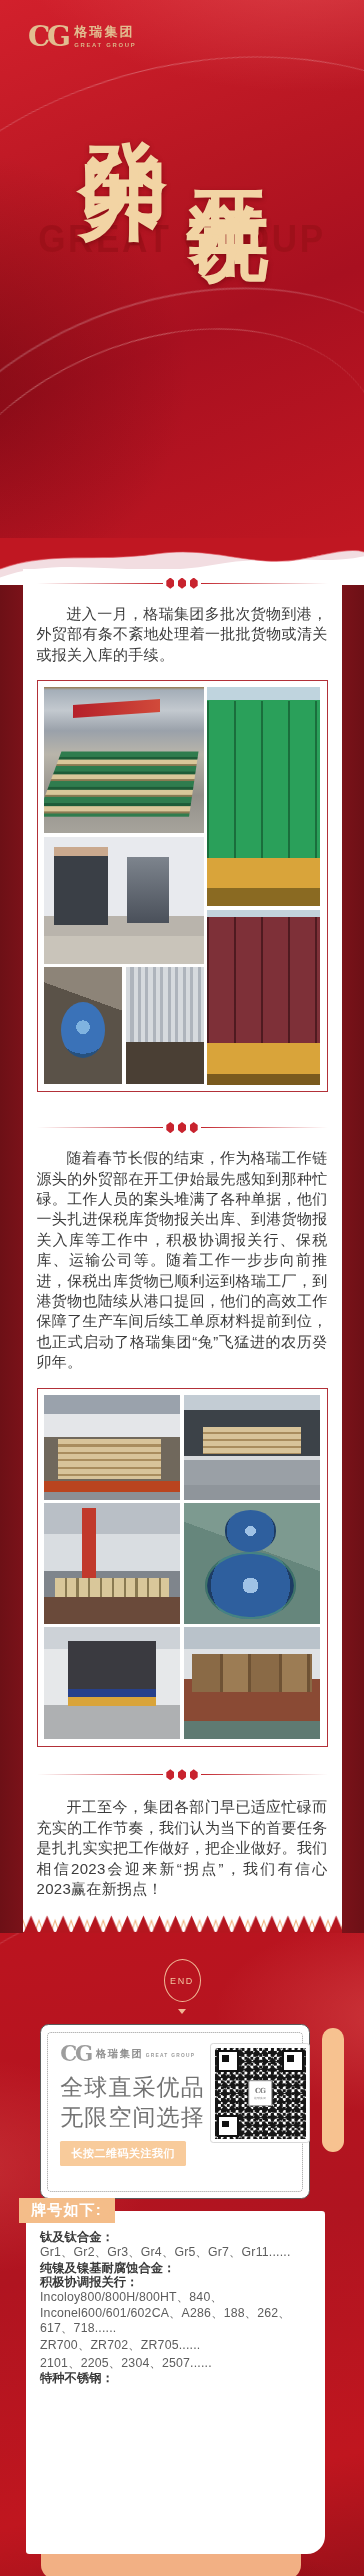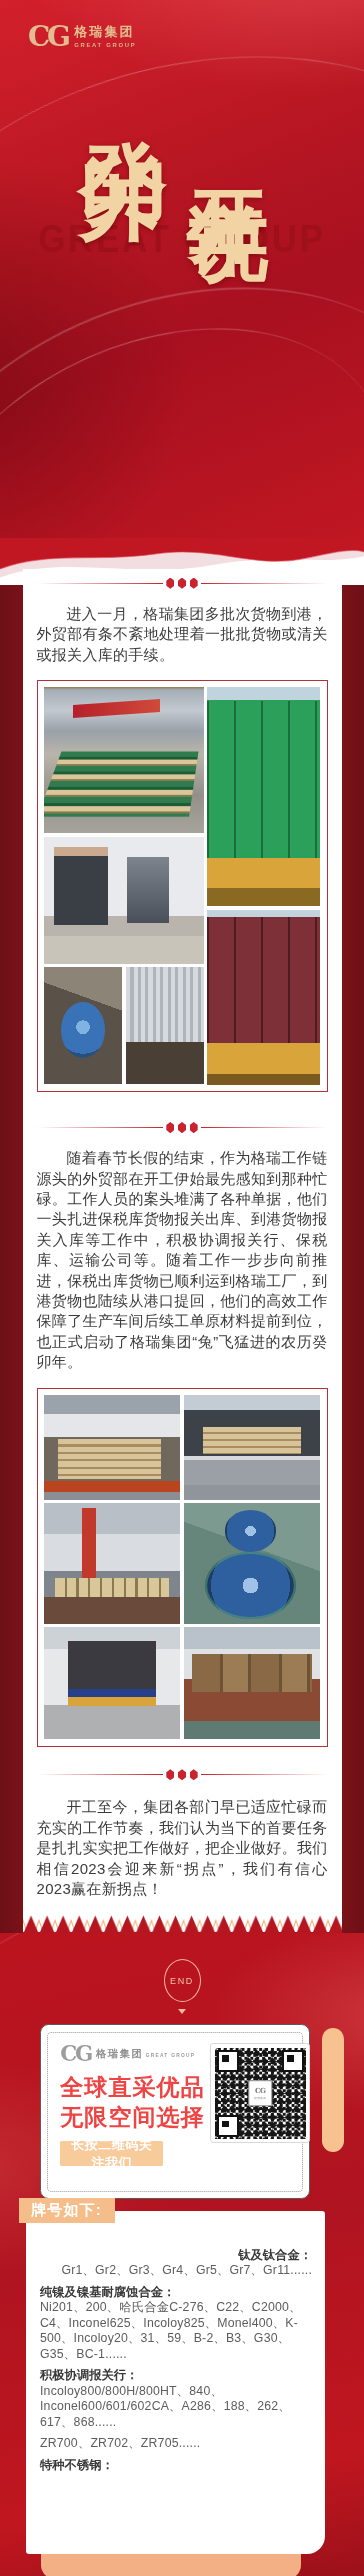--- a/index.html
+++ b/index.html
@@ -141,22 +141,22 @@
   .promo .bar{position:absolute;right:-35px;top:3.2px;width:22.5px;height:124px;border-radius:11.2px;
               background:#f7c290;z-index:-1;}
   .promo .dotted{border:0.8px dotted #9a9a9a;border-radius:4.3px;height:100%;box-sizing:border-box;
                  padding:10.7px 8.6px 7.5px 11.8px;display:flex;gap:5.4px;}
   .promo .pleft{flex:1;display:flex;flex-direction:column;}
   .plogo{display:flex;align-items:center;gap:4.8px;}
   .plogo .mono{font-size:21.4px;font-weight:800;letter-spacing:-2.1px;color:#9d9d9d;
                font-family:"DejaVu Serif",serif;line-height:1;}
   .plogo .lcn{font-size:10.2px;font-weight:700;color:#8f8f8f;letter-spacing:1.6px;}
   .plogo .len{font-size:4.8px;font-weight:700;color:#9a9a9a;letter-spacing:1.3px;margin-top:2.1px;}
-  .phead{margin-top:7.5px;font-size:23px;font-weight:700;line-height:1.32;color:#ef4444;letter-spacing:1.1px;white-space:nowrap;}
-  .pbtn{margin-top:8.6px;width:103px;height:25px;background:#f8cb9b;color:#fff;font-size:13px;
+  .phead{margin-top:7.5px;font-size:23px;font-weight:400;line-height:1.32;color:#737373;letter-spacing:1.1px;white-space:nowrap;}
+  .pbtn{margin-top:8.6px;width:126px;height:25px;background:#f8cb9b;color:#fff;font-size:11px;
         font-weight:700;display:flex;align-items:center;justify-content:center;border:none;
         letter-spacing:0.5px;border-radius:1.6px;cursor:pointer;}
   .qr{width:100px;height:100px;align-self:flex-start;background:#fff;border:0.5px solid #d8d8d8;
       border-radius:3.2px;padding:3.7px;box-sizing:border-box;position:relative;flex:none;}
   .qr .qbg{width:100%;height:100%;
      background:
        repeating-conic-gradient(from 45deg,#161616 0 25%,rgba(255,255,255,0) 0 50%) 1.6px 1.1px/8px 8px,
        repeating-conic-gradient(#161616 0 25%,#fff 0 50%) 0 0/5.9px 5.9px;}
   .qr .fd{position:absolute;width:18px;height:18px;border:2.7px solid #111;background:#fff;}
   .qr .fd::after{content:"";position:absolute;left:3.7px;top:3.7px;width:6.4px;height:6.4px;background:#111;}
@@ -168,22 +168,22 @@
   .qr .chip .t{font-size:2.7px;color:#888;letter-spacing:0.3px;}
 
   .prodwrap{position:relative;margin:11.8px 0 0 26px;width:299px;z-index:2;}
   .prodcard{position:relative;width:299px;height:343px;overflow:hidden;background:#fff;
      border-radius:3.2px 3.2px 18px 3.2px;box-sizing:border-box;padding:10.7px 13px 5.4px 14px;z-index:1;}
   .underbar{position:absolute;left:15px;right:23.6px;bottom:-25px;height:36px;background:#f2b084;
      border-radius:5.4px 5.4px 14px 14px;z-index:0;}
   .badge{position:absolute;left:-7.5px;top:-13px;width:96px;height:25px;background:#f4bd89;
      color:#fff;font-size:15px;font-weight:700;display:flex;align-items:center;
      justify-content:center;letter-spacing:1.1px;z-index:3;}
-  .grp{margin-top:6px;}
-  .grp:first-of-type{margin-top:26px;text-align:right;}
+  .grp{margin-top:0;}
+  .grp:first-of-type{margin-top:8px;}
   .grp .gt{font-size:12.3px;font-weight:700;color:#3a3a3a;line-height:14px;}
   .grp .gv{font-size:12.3px;color:#5d5d5d;line-height:15.5px;margin-top:1.6px;letter-spacing:0.2px;}
 </style>
 </head>
 <body>
 
 <div class="page">
 
   <header class="hero">
     <div class="swirl s1"></div>
@@ -328,30 +328,30 @@
     <div class="prodwrap">
       <div class="badge">牌号如下:</div>
       <div class="underbar"></div>
       <div class="prodcard">
         <div class="grp">
           <div class="gt">钛及钛合金：</div>
           <div class="gv">Gr1、Gr2、Gr3、Gr4、Gr5、Gr7、Gr11......</div>
         </div>
         <div class="grp">
           <div class="gt">纯镍及镍基耐腐蚀合金：</div>
-          <div class="gv">Ni201、200、哈氏合金C-276、C22、C2000、C4、Inconel625、Incoloy825、Monel400、K-500、Incoloy20、31、59、B-2、B3、G30、G35、BC-1......</div>
         </div>
         <div class="grp">
           <div class="gt">积极协调报关行：</div>
-          <div class="gv">Incoloy800/800H/800HT、840、Inconel600/601/602CA、A286、188、262、617、868......</div>
+          <div class="gv">Incoloy800/800H/800HT、840、Inconel600/601/602CA、A286、188、262、617、718......</div>
         </div>
         <div class="grp">
           <div class="gv">ZR700、ZR702、ZR705......</div>
         </div>
         <div class="grp">
+          <div class="gv">2101、2205、2304、2507......</div>
         </div>
         <div class="grp">
           <div class="gt">特种不锈钢：</div>
 
         </div>
 
       </div>
     </div>
 
   </section>

